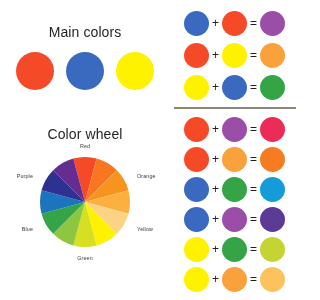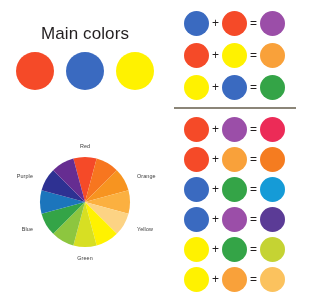--- a/index.html
+++ b/index.html
@@ -22,21 +22,21 @@
   }
   .panel-right {
     position: absolute;
     left: 170px; top: 0;
     width: 130px; height: 300px;
   }
   .section-title {
     position: absolute;
     width: 170px;
     text-align: center;
-    font-size: 17px;
+    font-size: 14px;
     font-weight: 400;
     color: #231f20;
     letter-spacing: .1px;
   }
   #title-main { top: 24px; }
   #title-wheel { top: 126px; }
 
   .swatch-row {
     position: absolute;
     top: 52px;
@@ -113,20 +113,21 @@
 <div class="panel-left">
 
   <div class="section-title" id="title-main">Main colors</div>
 
   <div class="swatch-row">
       <div class="swatch" style="background: rgb(245, 74, 40);"></div>
       <div class="swatch" style="background: rgb(58, 106, 192);"></div>
       <div class="swatch" style="background: rgb(255, 242, 0);"></div>
     </div>
 
+  <div class="section-title" id="title-wheel">Color wheel</div>
 
   <div class="wheel-wrap">
     <svg class="wheel-svg" width="170" height="110" viewBox="0 0 170 110">
       <g id="wheel-segments">
           <path d="M 85 50 L 73.35 6.53 A 45 45 0 0 1 96.65 6.53 Z" fill="#F54A28"></path>
           <path d="M 85 50 L 96.65 6.53 A 45 45 0 0 1 116.82 18.18 Z" fill="#F7761F"></path>
           <path d="M 85 50 L 116.82 18.18 A 45 45 0 0 1 128.47 38.35 Z" fill="#F79420"></path>
           <path d="M 85 50 L 128.47 38.35 A 45 45 0 0 1 128.47 61.65 Z" fill="#FBB040"></path>
           <path d="M 85 50 L 128.47 61.65 A 45 45 0 0 1 116.82 81.82 Z" fill="#FCD384"></path>
           <path d="M 85 50 L 116.82 81.82 A 45 45 0 0 1 96.65 93.47 Z" fill="#FFF200"></path>

